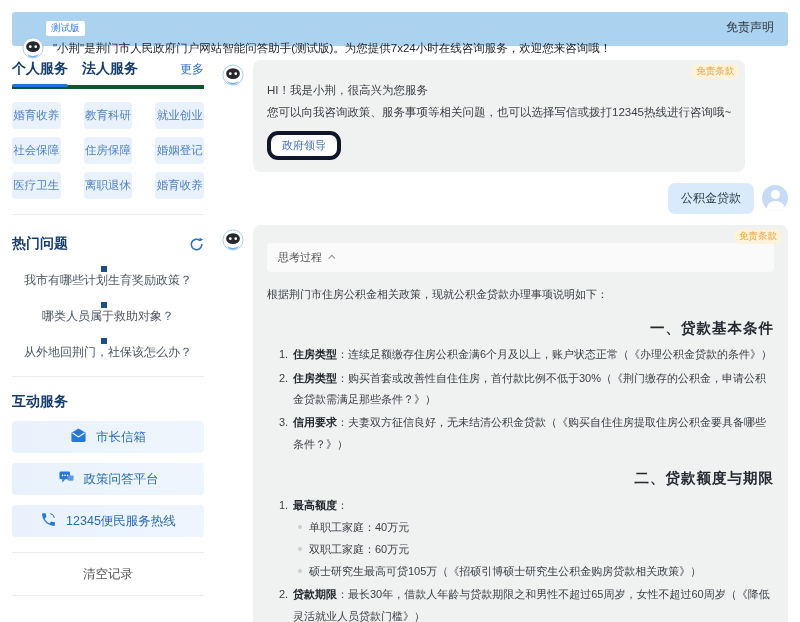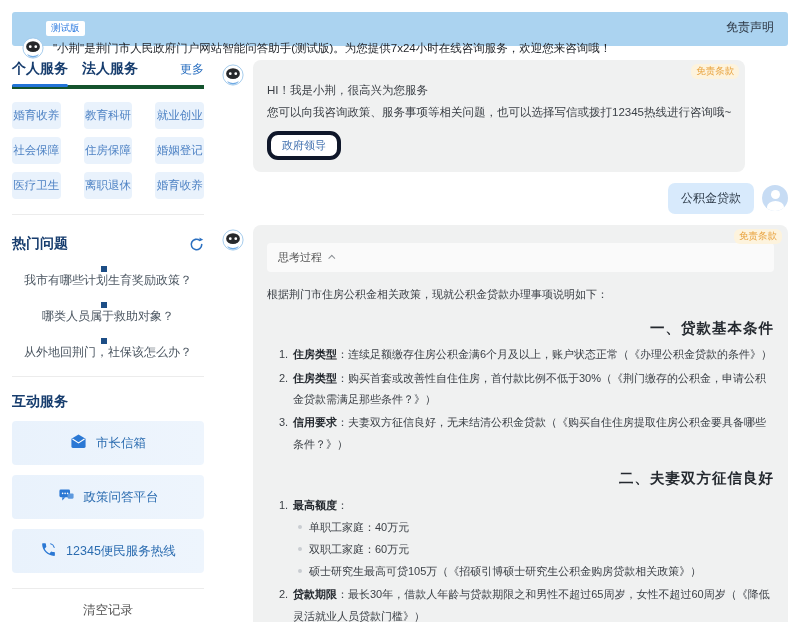--- a/index.html
+++ b/index.html
@@ -40,21 +40,21 @@
   .sec-title { font-size:14px; font-weight:bold; color:#173d6e; }
   .refresh { margin-left:auto; width:15px; height:15px; cursor:pointer; }
 
   .q { display:flex; align-items:center; margin-top:13px; font-size:12px; color:#4a5560;
     cursor:pointer;flex-direction:column; }
   .q .sq { width:6px; height:6px; background:#1d4e86; margin-right:8px; flex:0 0 6px; }
 
   .interact-title { margin-top:16px; }
   .interact-btn { display:flex; align-items:center; justify-content:center; gap:9px;
     background:linear-gradient(90deg,#e9f2fc,#eef5fd); border-radius:4px;
-    height:44px; margin-top:10px; cursor:pointer; }
+    height:32px; margin-top:10px; cursor:pointer; }
   .interact-btn .lbl { font-size:12.5px; color:#2b6cb0; }
   .interact-btn svg { width:17px; height:17px; }
 
   .clear { text-align:center; font-size:12.5px; color:#555; padding:13px 0 12px 0; cursor:pointer; }
 
   
   .messages { flex:1; }
   .msg { display:flex; }
   .msg.bot .avatar { width:22px; height:22px; flex:0 0 22px; margin-top:4px; }
   .bubble { position:relative; margin-left:9px; background:#f0f1f1; border-radius:8px;
@@ -255,21 +255,21 @@
           <div class="item">
             <span class="num">1.</span><span class="lbl">住房类型</span><span>：连续足额缴存住房公积金满6个月及以上，账户状态正常（《办理公积金贷款的条件》）</span>
           </div>
           <div class="item">
             <span class="num">2.</span><span class="lbl">住房类型</span><span>：购买首套或改善性自住住房，首付款比例不低于30%（《荆门缴存的公积金，申请公积金贷款需满足那些条件？》）</span>
           </div>
           <div class="item">
             <span class="num">3.</span><span class="lbl">信用要求</span><span>：夫妻双方征信良好，无未结清公积金贷款（《购买自住住房提取住房公积金要具备哪些条件？》）</span>
           </div>
 
-          <div class="sec-h">二、夫妻双方征信良好</div>
+          <div class="sec-h">二、贷款额度与期限</div>
 
           <div class="item">
             <span class="num">1.</span><span class="lbl">最高额度</span><span>：</span>
           </div>
           <div class="sub">单职工家庭：40万元</div>
           <div class="sub">双职工家庭：60万元</div>
           <div class="sub">硕士研究生最高可贷105万（《招硕引博硕士研究生公积金购房贷款相关政策》）</div>
           <div class="item">
             <span class="num">2.</span><span class="lbl">贷款期限</span><span>：最长30年，借款人年龄与贷款期限之和男性不超过65周岁，女性不超过60周岁（《降低灵活就业人员贷款门槛》）</span>
           </div>

